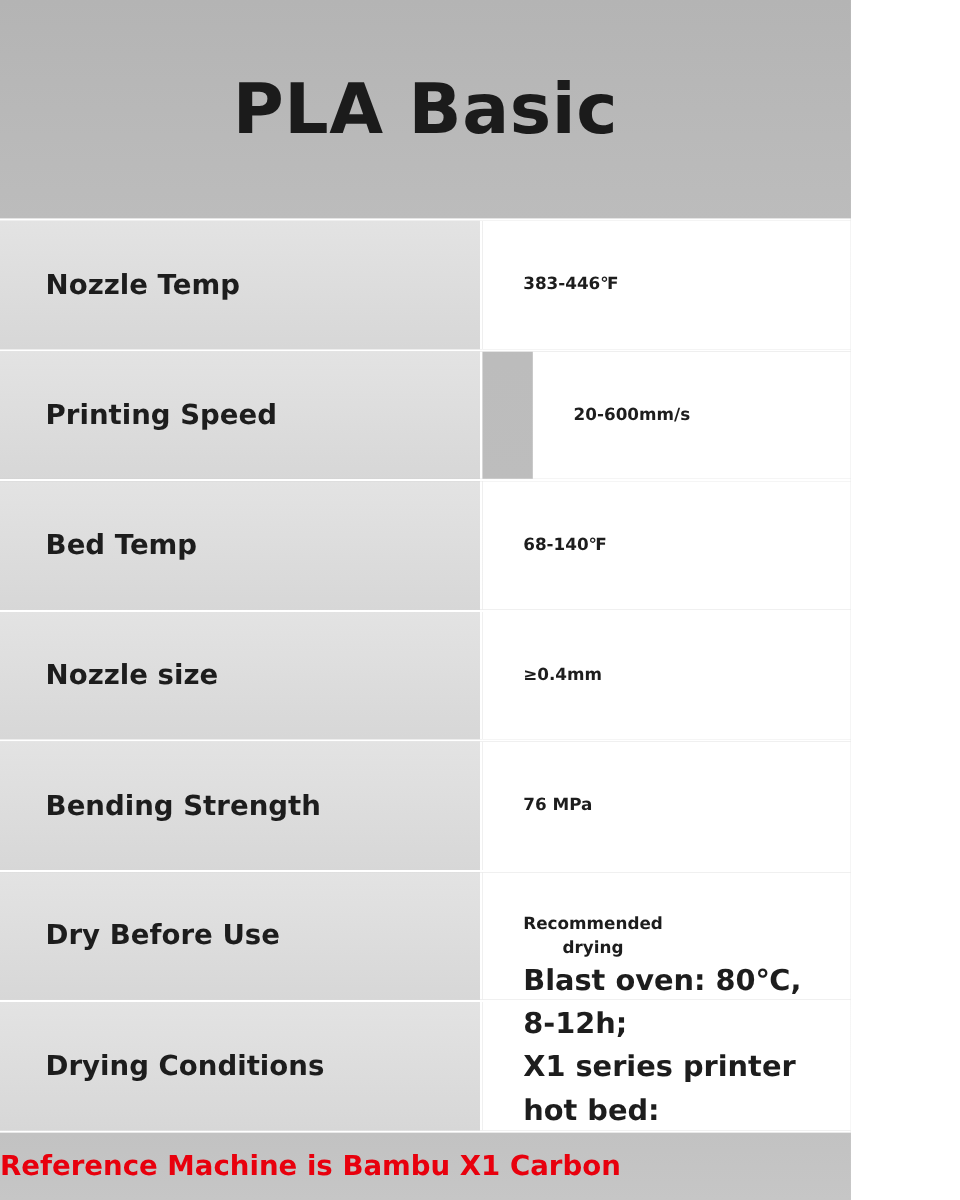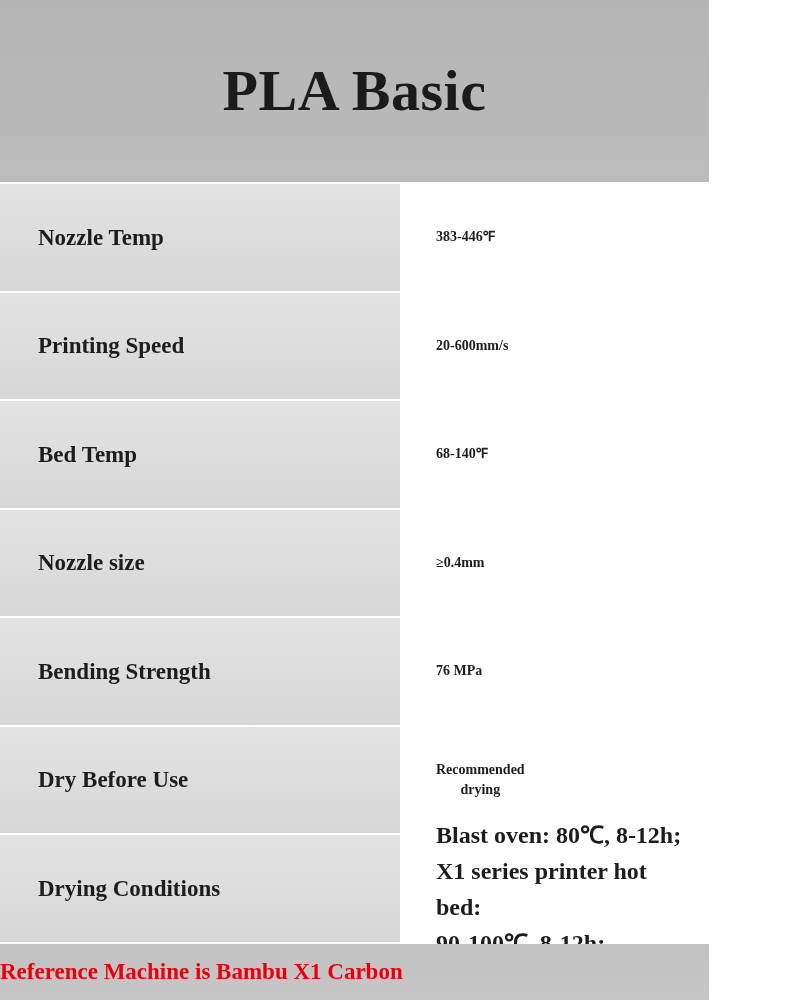--- a/index.html
+++ b/index.html
@@ -14,21 +14,20 @@
     overflow: hidden;
   }
   .sheet {
     position: relative;
     width: 709px;
     height: 1000px;
     box-sizing: border-box;
     background: linear-gradient(180deg, #b9b9b9 0%, #bdbdbd 40%, #c3c3c3 100%);
     display: flex;
     flex-direction: column;
-    font-family: Liberation Serif, serif;
   }
   .header {
     height: 182px;
     display: flex;
     align-items: center;
     justify-content: center;
     background: linear-gradient(180deg, #b4b4b4 0%, #bcbcbc 100%);
   }
   .title {
     font-size: 58px;
@@ -73,21 +72,21 @@
     padding-right: 14px;
   }
   .cell-value span {
     font-size: 14px;
     font-weight: bold;
     color: #1d1d1d;
     line-height: 1.45;
     white-space: pre-line;
   }
   .r1 { height: 107px; }
-  .r2 { height: 106px; }
+  .r2 { height: 106px; gap: 42px; }
   .r3 { height: 107px; }
   .r4 { height: 106px; }
   .r5 { height: 107px; }
   .r6 { height: 106px; }
   .r7 { height: 107px; }
   .r7 .cell-value span { font-size: 24px; line-height: 1.5; }
   .r6 .cell-value span { line-height: 1.45; text-align: center; }
   .footer {
     flex: 1;
     display: flex;

